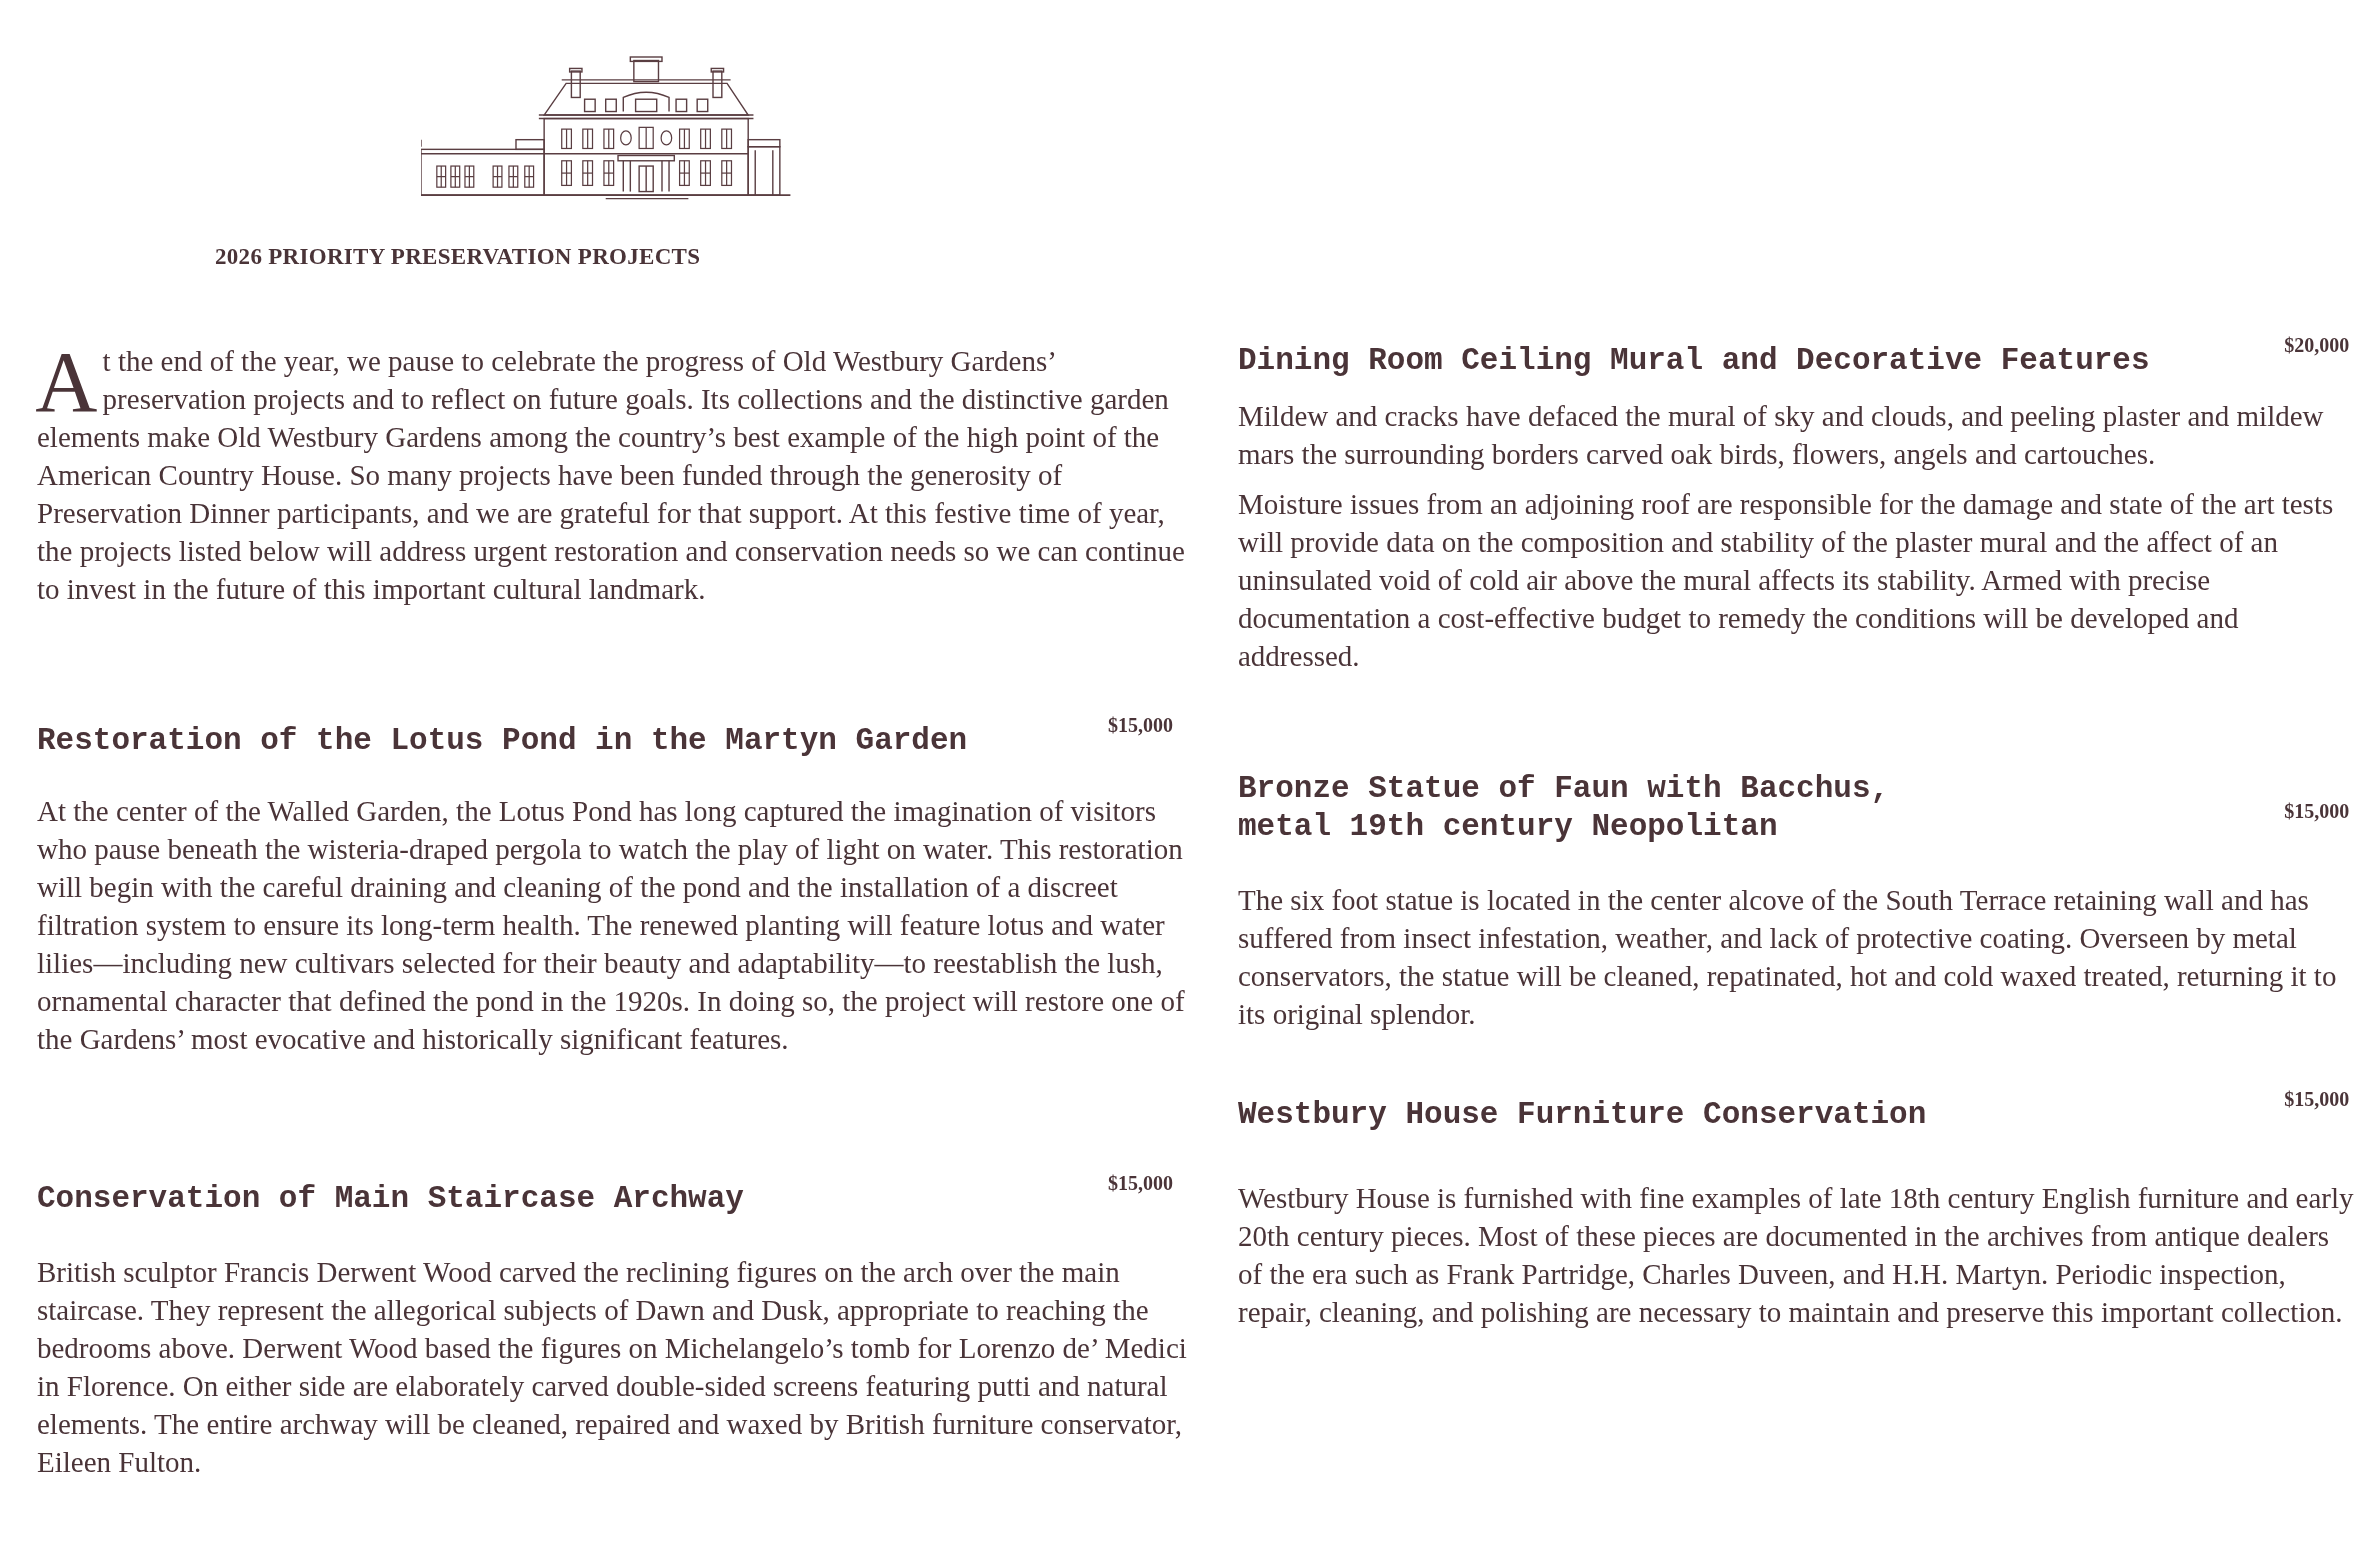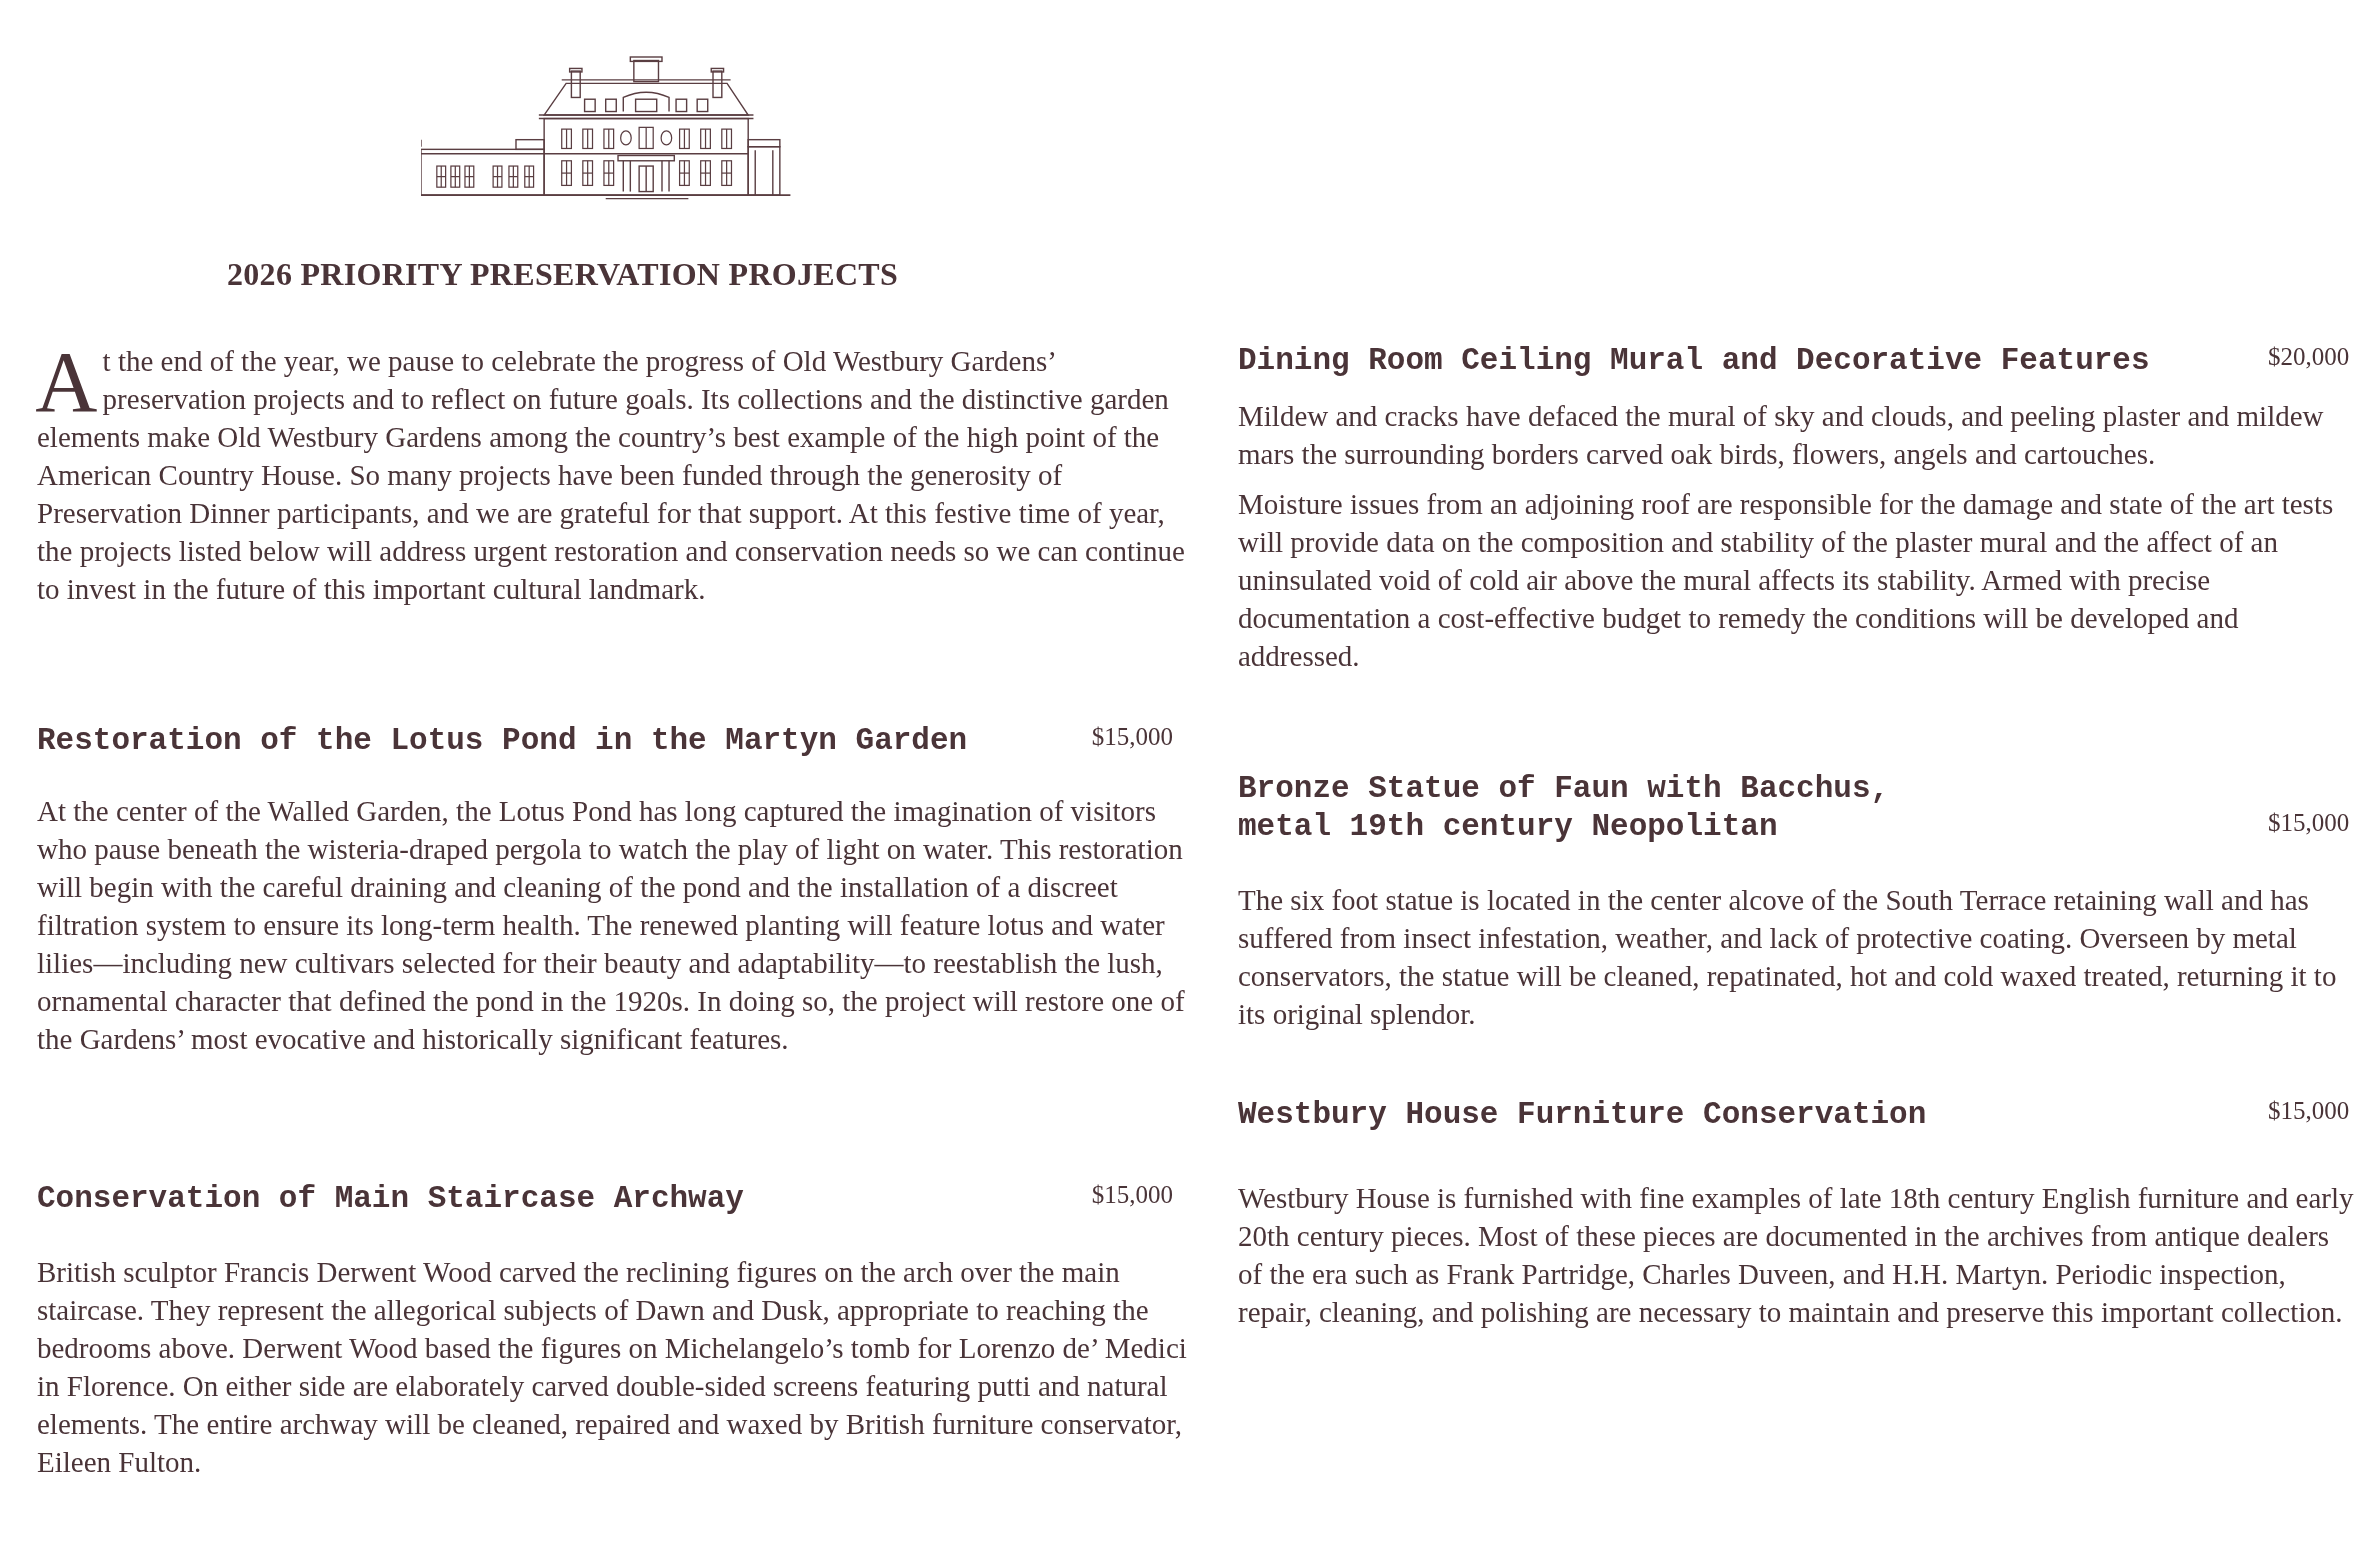--- a/index.html
+++ b/index.html
@@ -19,24 +19,24 @@
       position: absolute;
       left: 421px;
       top: 55px;
       width: 387px;
       height: 150px;
     }
     .page-title {
       position: absolute;
       left: 211px;
       top: 240px;
-      font-size: 32px;
+      font-size: 23px;
       font-weight: bold;
       letter-spacing: 0.3px;
-      margin: 16px;
+      margin: 4px;
       white-space: nowrap;
     }
     .col {
       position: absolute;
       top: 342px;
     }
     .col-left {
       left: 37px;
       width: 1159px;
     }
@@ -70,23 +70,23 @@
     }
     .project-title {
       display: block;
       white-space: pre-line;
       padding-right: 176px;
       font-family: Liberation Mono, monospace;
     }
     .project-amount {
       position: absolute;
       right: 0;
-      bottom: 4px;
-      font-weight: normal;
-      font-size: 25px;
+      bottom: 16px;
+      font-weight: bold;
+      font-size: 20px;
     }
     .col-left .project-amount { right: 23px; }
     .col-right .project-amount { right: 8.8px; }
     .project-body {
       font-size: 29px;
       line-height: 38px;
       margin: 0;
     }
     .project-body p {
       margin: 0 0 12.3px 0;

